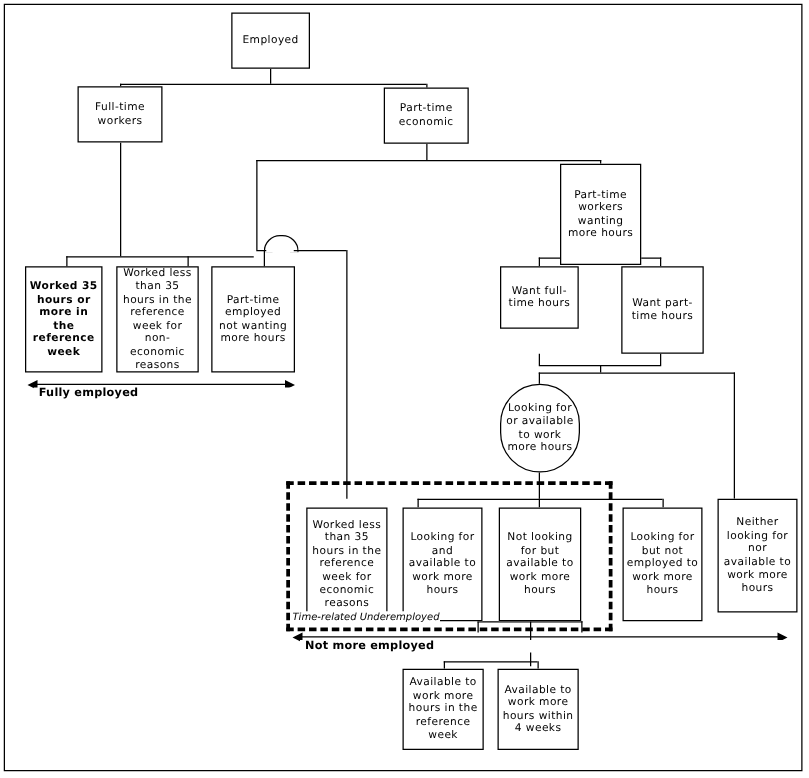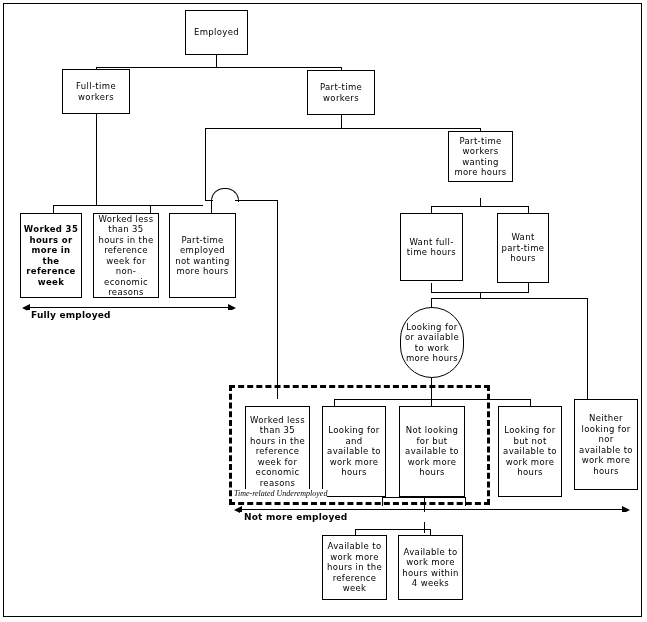--- a/index.html
+++ b/index.html
@@ -142,76 +142,76 @@
 
   <div class="ln v" style="left:382px;top:497px;height:9px;"></div>
   <div class="ln v" style="left:465px;top:497px;height:9px;"></div>
   <div class="ln h" style="left:382px;top:497px;width:84px;"></div>
   <div class="ln v" style="left:424px;top:497px;height:36px;"></div>
   <div class="ln h" style="left:355px;top:529px;width:75px;"></div>
   <div class="ln v" style="left:355px;top:529px;height:6px;"></div>
   <div class="ln v" style="left:430px;top:529px;height:6px;"></div>
 
   <div class="dashbox" style="left:229px;top:385px;width:261px;height:120px;"></div>
-  <div class="dashlabel" style="left:234px;top:489px;font-family:Liberation Serif, serif;">Time-related Underemployed</div>
+  <div class="dashlabel" style="left:234px;top:489px;">Time-related Underemployed</div>
 
   <div class="node" style="left:62px;top:69px;width:68px;height:45px;">
     <span>Full-time workers</span>
   </div>
 
   <div class="node" style="left:185px;top:10px;width:63px;height:45px;">
     <span>Employed</span>
   </div>
 
   <div class="node" style="left:307px;top:70px;width:68px;height:45px;">
-    <span>Part-time workers</span>
+    <span>Part-time economic</span>
   </div>
 
   <div class="node" style="left:20px;top:213px;width:62px;height:85px;font-weight:bold;">
     <span>Worked 35 hours or more in the reference week</span>
   </div>
 
   <div class="node" style="left:93px;top:213px;width:66px;height:85px;">
     <span>Worked less than 35 hours in the reference week for non-economic reasons</span>
   </div>
 
   <div class="node" style="left:169px;top:213px;width:67px;height:85px;">
     <span>Part-time employed not wanting more hours</span>
   </div>
 
-  <div class="node" style="left:448px;top:131px;width:65px;height:51px;">
+  <div class="node" style="left:448px;top:131px;width:65px;height:81px;">
     <span>Part-time workers wanting more hours</span>
   </div>
 
-  <div class="node" style="left:400px;top:213px;width:63px;height:68px;">
+  <div class="node" style="left:400px;top:213px;width:63px;height:50px;">
     <span>Want full-time hours</span>
   </div>
 
-  <div class="node" style="left:497px;top:213px;width:52px;height:70px;text-align:center;">
+  <div class="node" style="left:497px;top:213px;width:66px;height:70px;text-align:center;">
     <span>Want part-time hours</span>
   </div>
 
   <div class="node" style="left:400px;top:307px;width:64px;height:71px;border-radius:32px;">
     <span>Looking for or available to work more hours</span>
   </div>
 
   <div class="node" style="left:245px;top:406px;width:65px;height:91px;">
     <span>Worked less than 35 hours in the reference week for economic reasons</span>
   </div>
 
   <div class="node" style="left:322px;top:406px;width:64px;height:91px;">
     <span>Looking for and available to work more hours</span>
   </div>
 
   <div class="node" style="left:399px;top:406px;width:66px;height:91px;">
     <span>Not looking for but available to work more hours</span>
   </div>
 
   <div class="node" style="left:498px;top:406px;width:64px;height:91px;">
-    <span>Looking for but not available to work more hours</span>
+    <span>Looking for but not employed to work more hours</span>
   </div>
 
   <div class="node" style="left:574px;top:399px;width:64px;height:91px;text-align:center;">
     <span>Neither looking for nor available to work more hours</span>
   </div>
 
   <div class="node" style="left:322px;top:535px;width:65px;height:65px;">
     <span>Available to work more hours in the reference week</span>
   </div>
 

